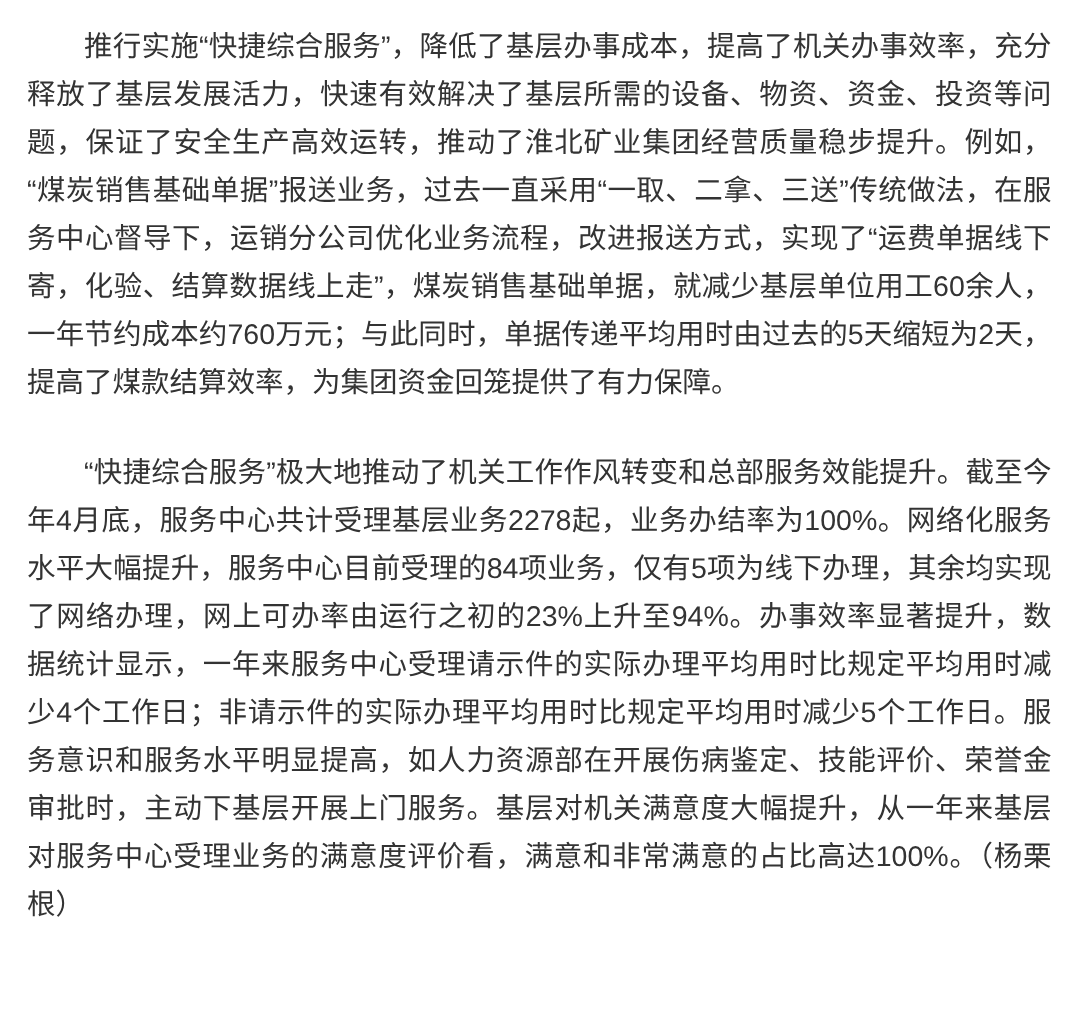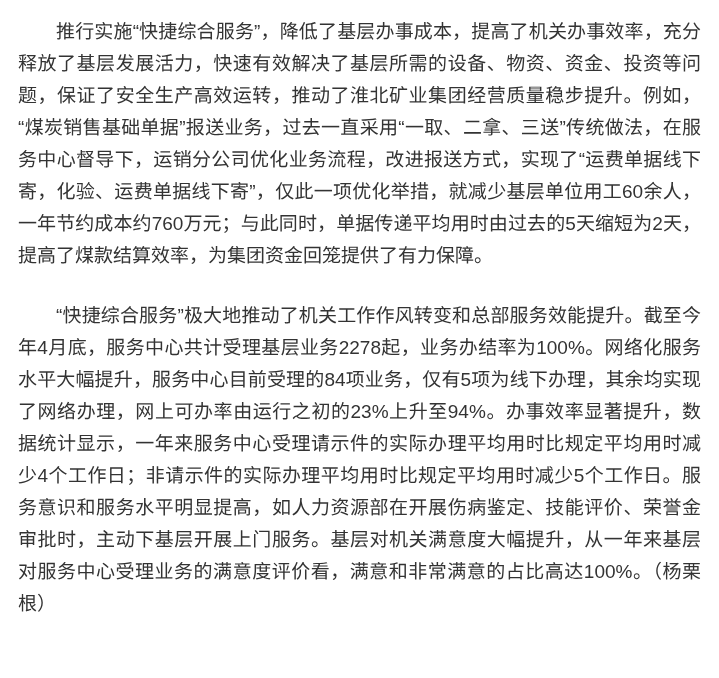--- a/index.html
+++ b/index.html
@@ -28,17 +28,17 @@
       text-align: justify;
       text-indent: 2em;
       letter-spacing: 0;
     }
   </style>
 </head>
 <body>
 
 <div class="page">
   <div class="article-body">
-    <p class="para">推行实施“快捷综合服务”，降低了基层办事成本，提高了机关办事效率，充分释放了基层发展活力，快速有效解决了基层所需的设备、物资、资金、投资等问题，保证了安全生产高效运转，推动了淮北矿业集团经营质量稳步提升。例如，“煤炭销售基础单据”报送业务，过去一直采用“一取、二拿、三送”传统做法，在服务中心督导下，运销分公司优化业务流程，改进报送方式，实现了“运费单据线下寄，化验、运费单据线下寄”，仅此一项优化举措，就减少基层单位用工60余人，一年节约成本约760万元；与此同时，单据传递平均用时由过去的5天缩短为2天，提高了煤款结算效率，为集团资金回笼提供了有力保障。</p>
+    <p class="para">推行实施“快捷综合服务”，降低了基层办事成本，提高了机关办事效率，充分释放了基层发展活力，快速有效解决了基层所需的设备、物资、资金、投资等问题，保证了安全生产高效运转，推动了淮北矿业集团经营质量稳步提升。例如，“煤炭销售基础单据”报送业务，过去一直采用“一取、二拿、三送”传统做法，在服务中心督导下，运销分公司优化业务流程，改进报送方式，实现了“运费单据线下寄，化验、结算数据线上走”，煤炭销售基础单据，就减少基层单位用工60余人，一年节约成本约760万元；与此同时，单据传递平均用时由过去的5天缩短为2天，提高了煤款结算效率，为集团资金回笼提供了有力保障。</p>
     <p class="para">“快捷综合服务”极大地推动了机关工作作风转变和总部服务效能提升。截至今年4月底，服务中心共计受理基层业务2278起，业务办结率为100%。网络化服务水平大幅提升，服务中心目前受理的84项业务，仅有5项为线下办理，其余均实现了网络办理，网上可办率由运行之初的23%上升至94%。办事效率显著提升，数据统计显示，一年来服务中心受理请示件的实际办理平均用时比规定平均用时减少4个工作日；非请示件的实际办理平均用时比规定平均用时减少5个工作日。服务意识和服务水平明显提高，如人力资源部在开展伤病鉴定、技能评价、荣誉金审批时，主动下基层开展上门服务。基层对机关满意度大幅提升，从一年来基层对服务中心受理业务的满意度评价看，满意和非常满意的占比高达100%。（杨栗根）</p>
   </div>
 
 </div>
 
 </body></html>

